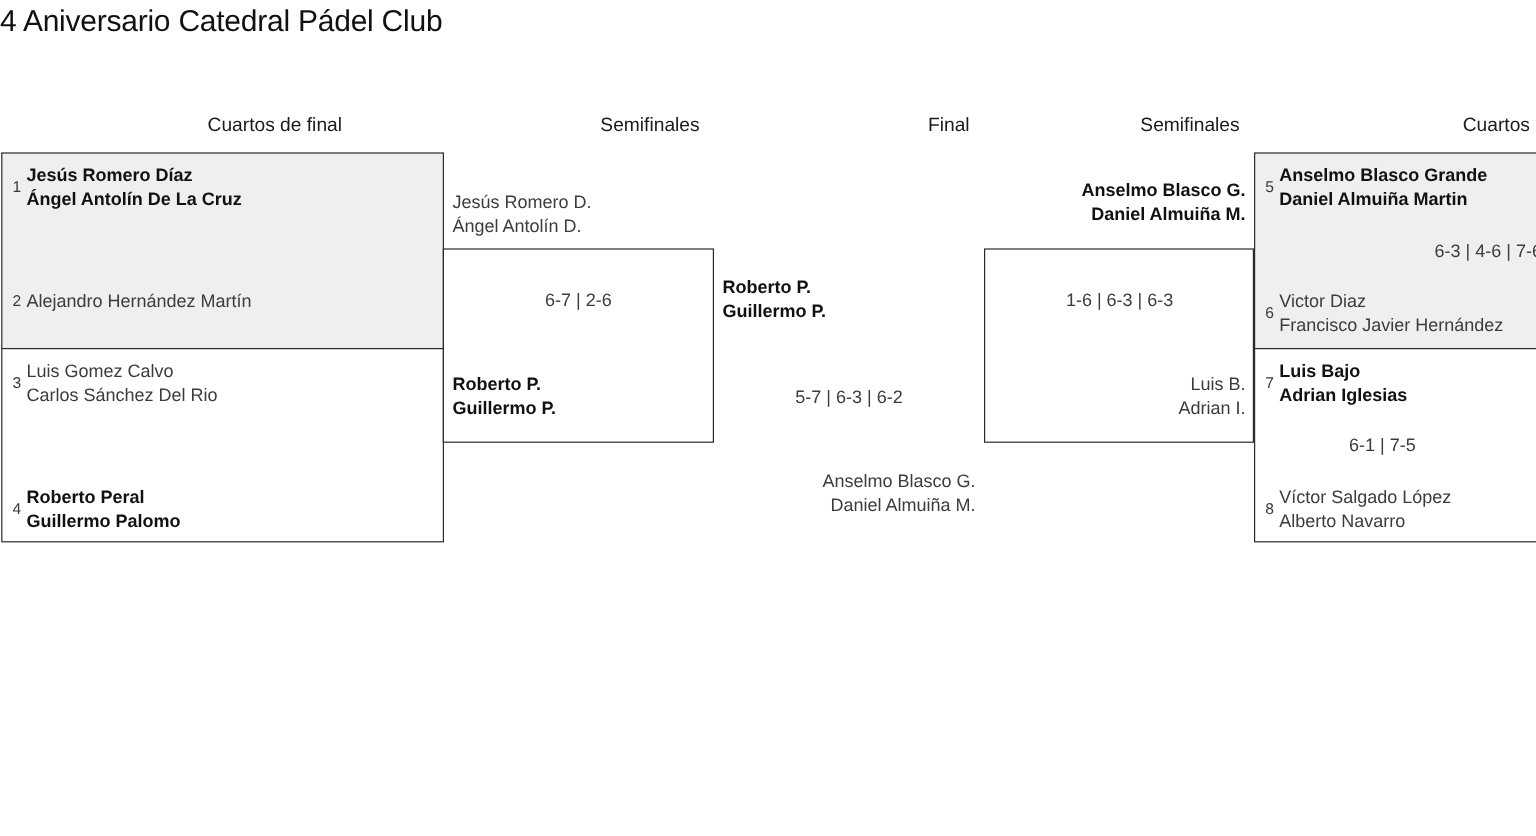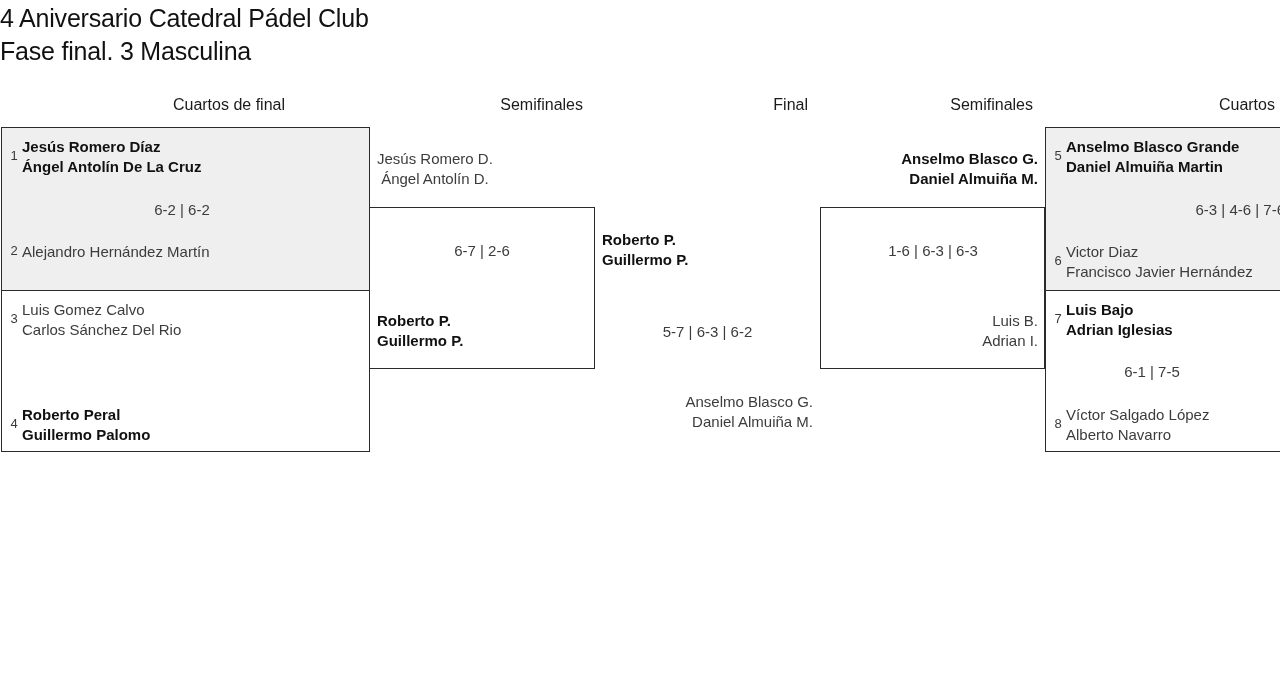--- a/index.html
+++ b/index.html
@@ -109,40 +109,38 @@
   }
   .score.center { text-align: center; }
   .score.right  { text-align: right; }
 </style>
 </head>
 <body>
 
 <div id="tournament-header">
   <div class="title-block">
     <div class="title-line">4 Aniversario Catedral Pádel Club</div>
-    <div class="title-line">Fase final. 3 Masculina</div>
   </div>
 
 </div>
 
 <div class="round-header" style="left:85px;  width:200px;">Cuartos de final</div>
 <div class="round-header" style="left:383px; width:200px;">Semifinales</div>
 <div class="round-header" style="left:608px; width:200px;">Final</div>
 <div class="round-header" style="left:833px; width:200px;">Semifinales</div>
 <div class="round-header" style="left:1131px;width:200px;">Cuartos de final</div>
 
 <div class="match-box shaded" style="left:1px; top:127px; width:369px; height:164px;">
   <div class="team winner" style="left:4px; top:9px;">
     <span class="seed">1</span>
     <span class="players">
       <span class="p-line">Jesús Romero Díaz</span>
       <span class="p-line">Ángel Antolín De La Cruz</span>
     </span>
   </div>
-  <div class="score center" style="left:0; top:73px; width:360px;">6-2 | 6-2</div>
   <div class="team" style="left:4px; top:114px;">
     <span class="seed">2</span>
     <span class="players">
       <span class="p-line">Alejandro Hernández Martín</span>
     </span>
   </div>
 </div>
 
 <div class="match-box plain" style="left:1px; top:290px; width:369px; height:162px;">
   <div class="team" style="left:4px; top:9px;">
@@ -156,21 +154,21 @@
     <span class="seed">4</span>
     <span class="players">
       <span class="p-line">Roberto Peral</span>
       <span class="p-line">Guillermo Palomo</span>
     </span>
   </div>
 </div>
 
 <div class="sf-box" style="left:369px; top:207px; width:226px; height:162px;"></div>
 
-<div class="team" style="left:377px; top:149px;text-align:center;">
+<div class="team" style="left:377px; top:159px;">
   <span class="players">
     <span class="p-line">Jesús Romero D.</span>
     <span class="p-line">Ángel Antolín D.</span>
   </span>
 </div>
 <div class="score center" style="left:377px; top:242px; width:210px;">6-7 | 2-6</div>
 <div class="team winner" style="left:377px; top:311px;">
   <span class="players">
     <span class="p-line">Roberto P.</span>
     <span class="p-line">Guillermo P.</span>

